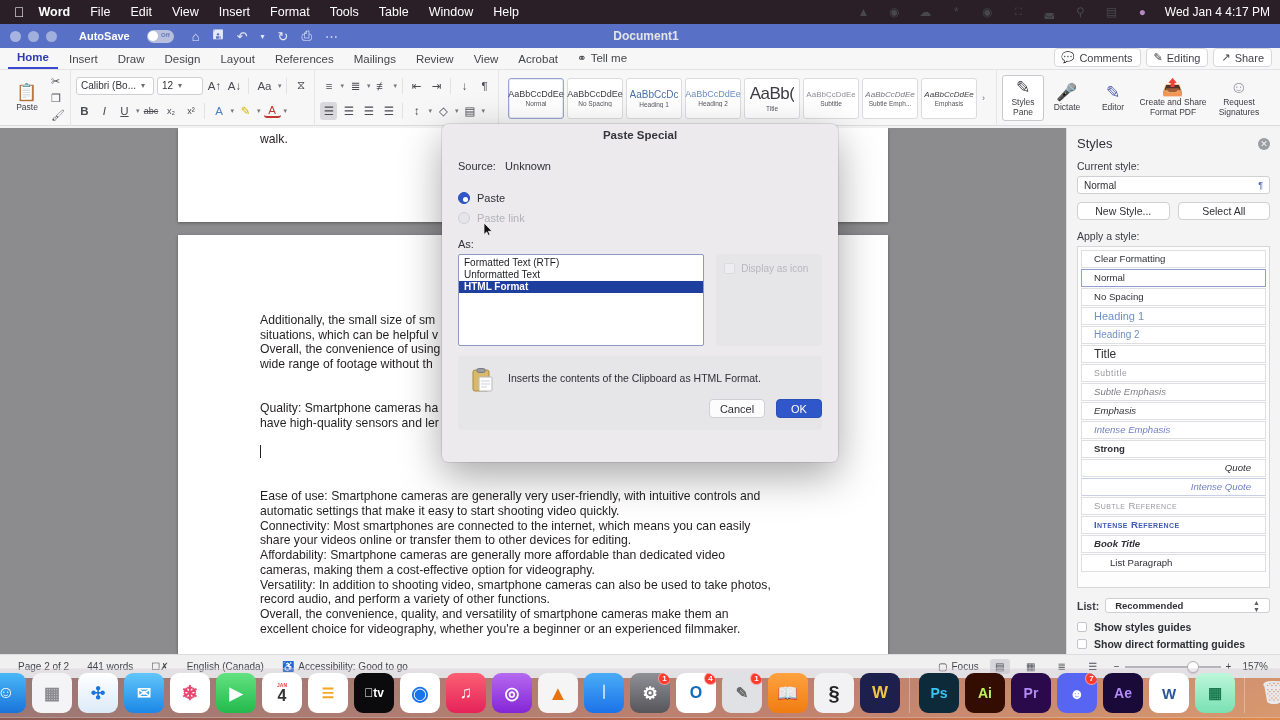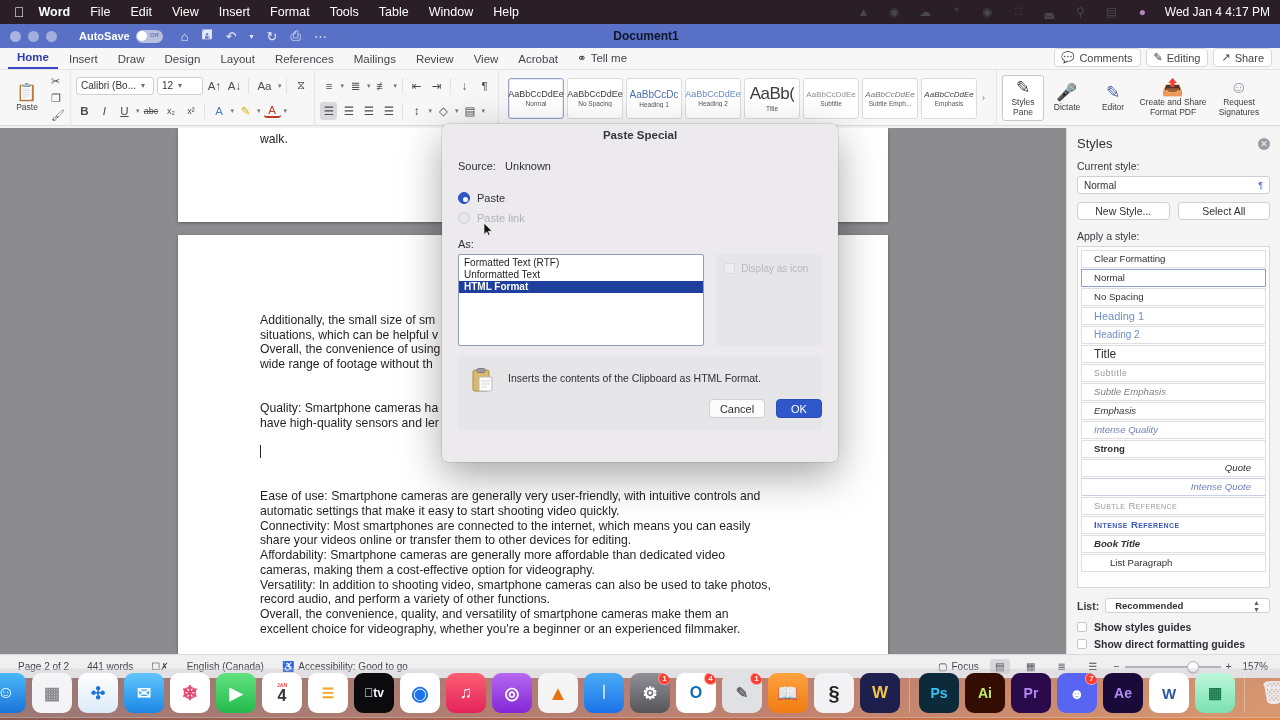--- a/index.html
+++ b/index.html
@@ -25,27 +25,27 @@
   .macbar .clock { font-size:12px; white-space:nowrap; }
 
   
   .win { position:absolute; left:0; top:24px; width:1280px; height:654px; background:#f2f2f3; }
 
   .titlebar { position:relative; height:24px; background:#5871c6;
      display:flex; align-items:center; }
   .traffic { display:flex; gap:7px; margin-left:10px; }
   .dot { width:11px; height:11px; border-radius:50%; background:#e9eaf5; opacity:.55; }
   .dot.c { background:#dfe1f0; }
-  .autosave { display:flex; align-items:center; gap:6px; margin-left:22px; color:#fff; font-size:11px; font-weight:bold;}
+  .autosave { display:flex; align-items:center; gap:17px; margin-left:22px; color:#fff; font-size:11px; font-weight:bold;}
   .toggle { width:27px; height:13px; border-radius:8px; background:#b9c0dd; position:relative; }
   .toggle:after{content:""; position:absolute; left:1.5px; top:1.5px; width:10px;height:10px;border-radius:50%;background:#fff;}
   .toggle .off{position:absolute; right:4px; top:2px; font-size:6px; color:#6878b8; font-weight:bold;}
   .qat { display:flex; align-items:center; gap:13px; margin-left:18px; color:#eef0fb; font-size:13px; }
   .qat span{ opacity:.95; }
-  .doctitle { position:absolute; left:12px; right:0; text-align:center; color:#0f172a;
+  .doctitle { position:absolute; left:12px; right:0; text-align:center; color:#e5e5e5;
     font-size:12px; font-weight:bold; pointer-events:none; }
 
   
   .tabs { height:22px; background:#f7f7f8; display:flex; align-items:flex-end; padding-left:8px; gap:2px;
     border-bottom:1px solid #e3e3e5; position:relative; }
   .tab { font-size:11.5px; color:#44454a; padding:2px 9px 4px; white-space:nowrap; }
   .tab.active { color:#2f3bb0; font-weight:bold; border-bottom:2px solid #3a49c9; }
   .tellme { display:flex; align-items:center; gap:4px; font-size:11.5px; color:#44454a; padding:2px 8px 4px;}
   .tabs-right { margin-left:auto; display:flex; align-items:center; gap:5px; padding-right:8px; padding-bottom:2px;}
   .pillbtn { display:flex; align-items:center; gap:4px; font-size:11px; color:#42434a;
@@ -477,21 +477,21 @@
       <div class="stylelist">
         <div class="srow">Clear Formatting</div>
         <div class="srow sel">Normal</div>
         <div class="srow">No Spacing</div>
         <div class="srow" style="color:#6f8fc6;font-size:11px;">Heading 1</div>
         <div class="srow" style="color:#6f8fc6;font-size:10px;">Heading 2</div>
         <div class="srow" style="font-size:12px;color:#303036;">Title</div>
         <div class="srow" style="color:#96979e;letter-spacing:.6px;font-size:8.6px;">Subtitle</div>
         <div class="srow" style="font-style:italic;color:#7e7f86;">Subtle Emphasis</div>
         <div class="srow" style="font-style:italic;">Emphasis</div>
-        <div class="srow" style="font-style:italic;color:#6f7fc0;">Intense Quality</div>
+        <div class="srow" style="font-style:italic;color:#6f7fc0;">Intense Emphasis</div>
         <div class="srow" style="font-weight:bold;">Strong</div>
         <div class="srow c" style="font-style:italic;padding-right:14px;justify-content:flex-end;">Quote</div>
         <div class="srow c" style="font-style:italic;color:#6f7fc0;padding-right:14px;justify-content:flex-end;border-top:1px solid #c7d0e6;border-bottom:1px solid #c7d0e6;">Intense Quote</div>
         <div class="srow" style="color:#9a9ba2;font-variant:small-caps;letter-spacing:.4px;">Subtle Reference</div>
         <div class="srow" style="color:#3f5bb5;font-variant:small-caps;font-weight:bold;letter-spacing:.4px;">Intense Reference</div>
         <div class="srow" style="font-weight:bold;font-style:italic;">Book Title</div>
         <div class="srow" style="padding-left:28px;">List Paragraph</div>
       </div>
       <div class="sp-footer">
         <div class="listrow">

